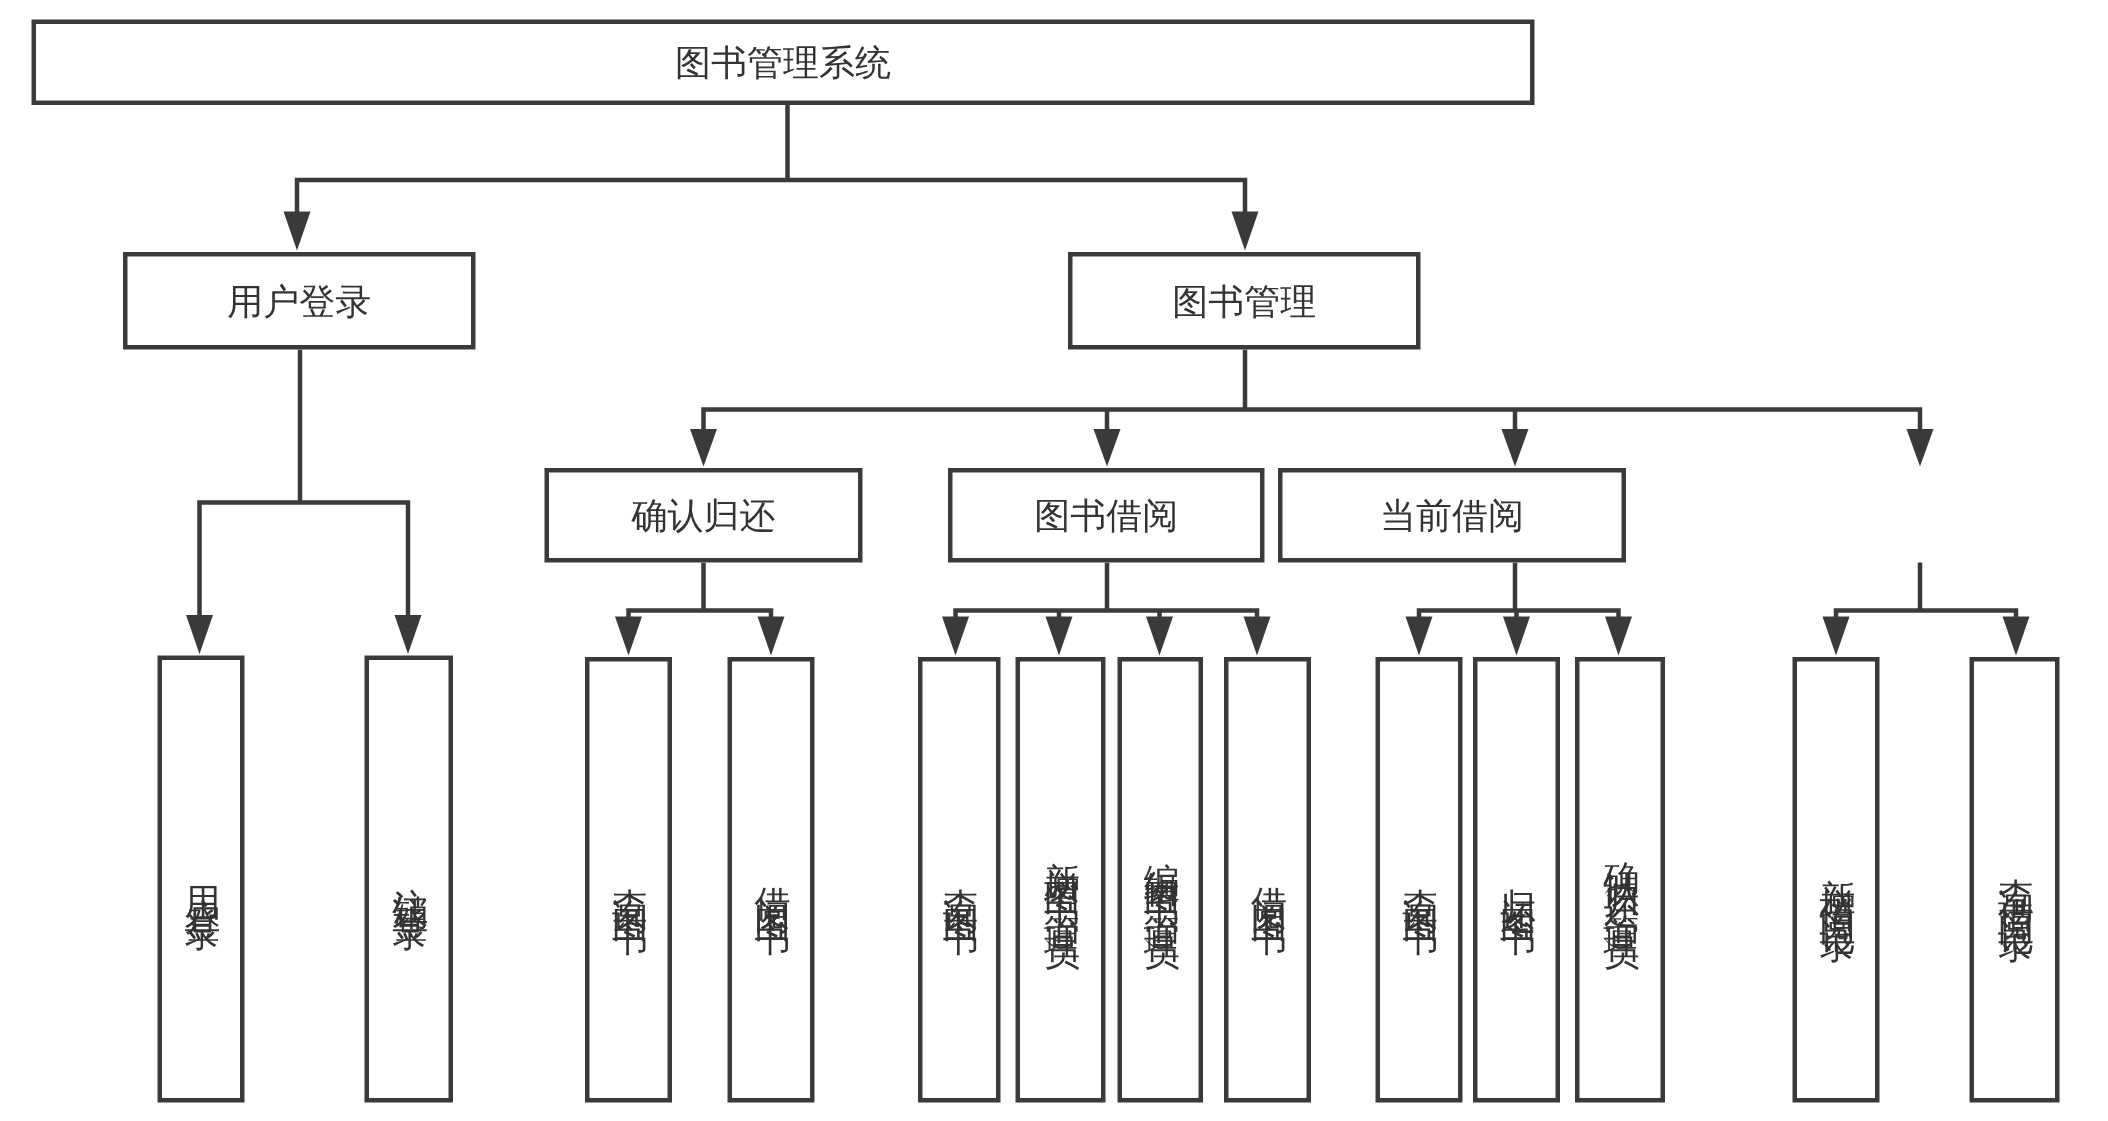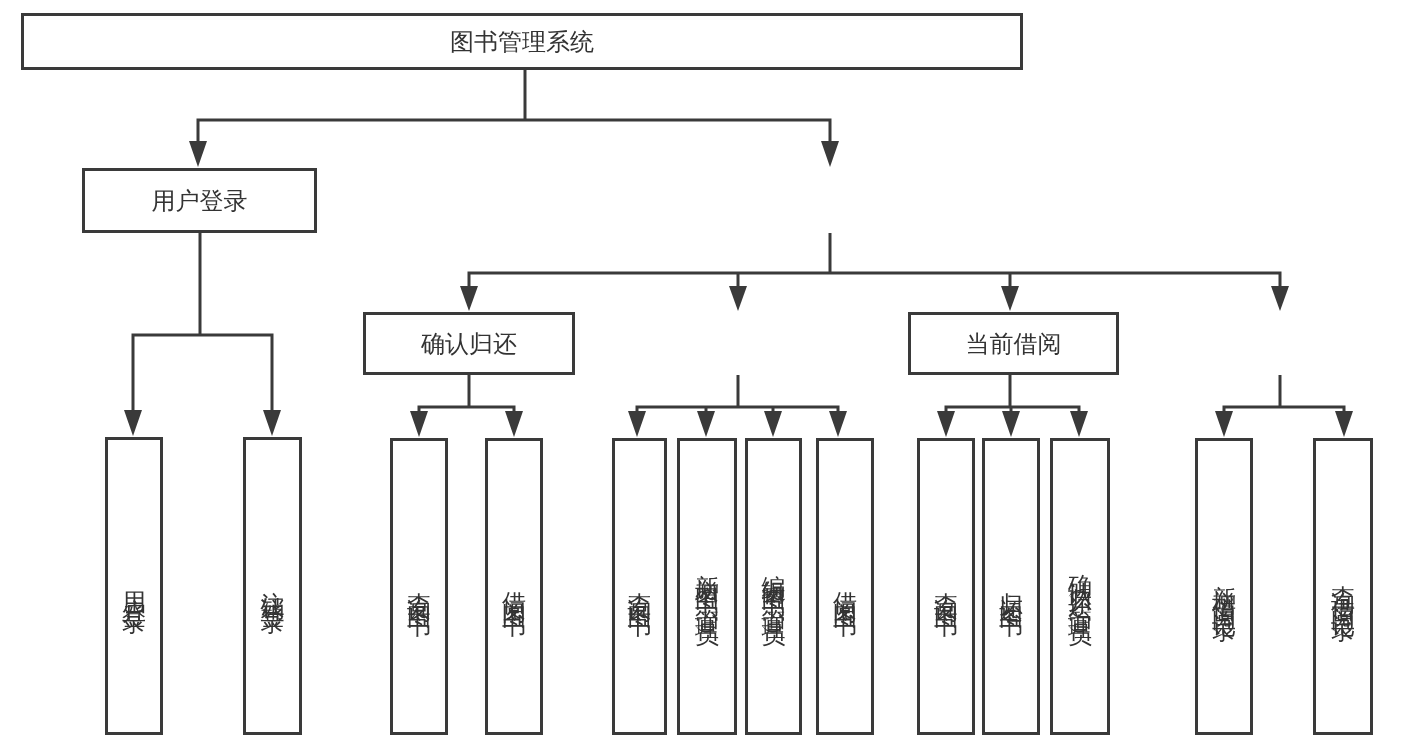--- a/index.html
+++ b/index.html
@@ -80,25 +80,31 @@
     </g>
   </svg>
 
   <div class="node" style="left:21px;top:13px;width:1002px;height:57px">
     <span>图书管理系统</span>
   </div>
 
   <div class="node" style="left:82px;top:168px;width:235px;height:65px">
     <span>用户登录</span>
   </div>
+  <div class="node" style="left:712px;top:168px;width:235px;height:65px">
+    <span>图书管理</span>
+  </div>
 
   <div class="node" style="left:363px;top:312px;width:212px;height:63px">
     <span>确认归还</span>
   </div>
-  <div class="node" style="left:908px;top:312px;width:211px;height:63px">
+  <div class="node" style="left:632px;top:312px;width:211px;height:63px">
+    <span>图书借阅</span>
+  </div>
+  <div class="node" style="left:852px;top:312px;width:232px;height:63px">
     <span>当前借阅</span>
   </div>
 
   <div class="node vnode" style="left:105px;top:437px;width:58px;height:298px">
     <span class="vtext">用户登录</span>
   </div>
   <div class="node vnode" style="left:243px;top:437px;width:59px;height:298px">
     <span class="vtext">注销登录</span>
   </div>
 

